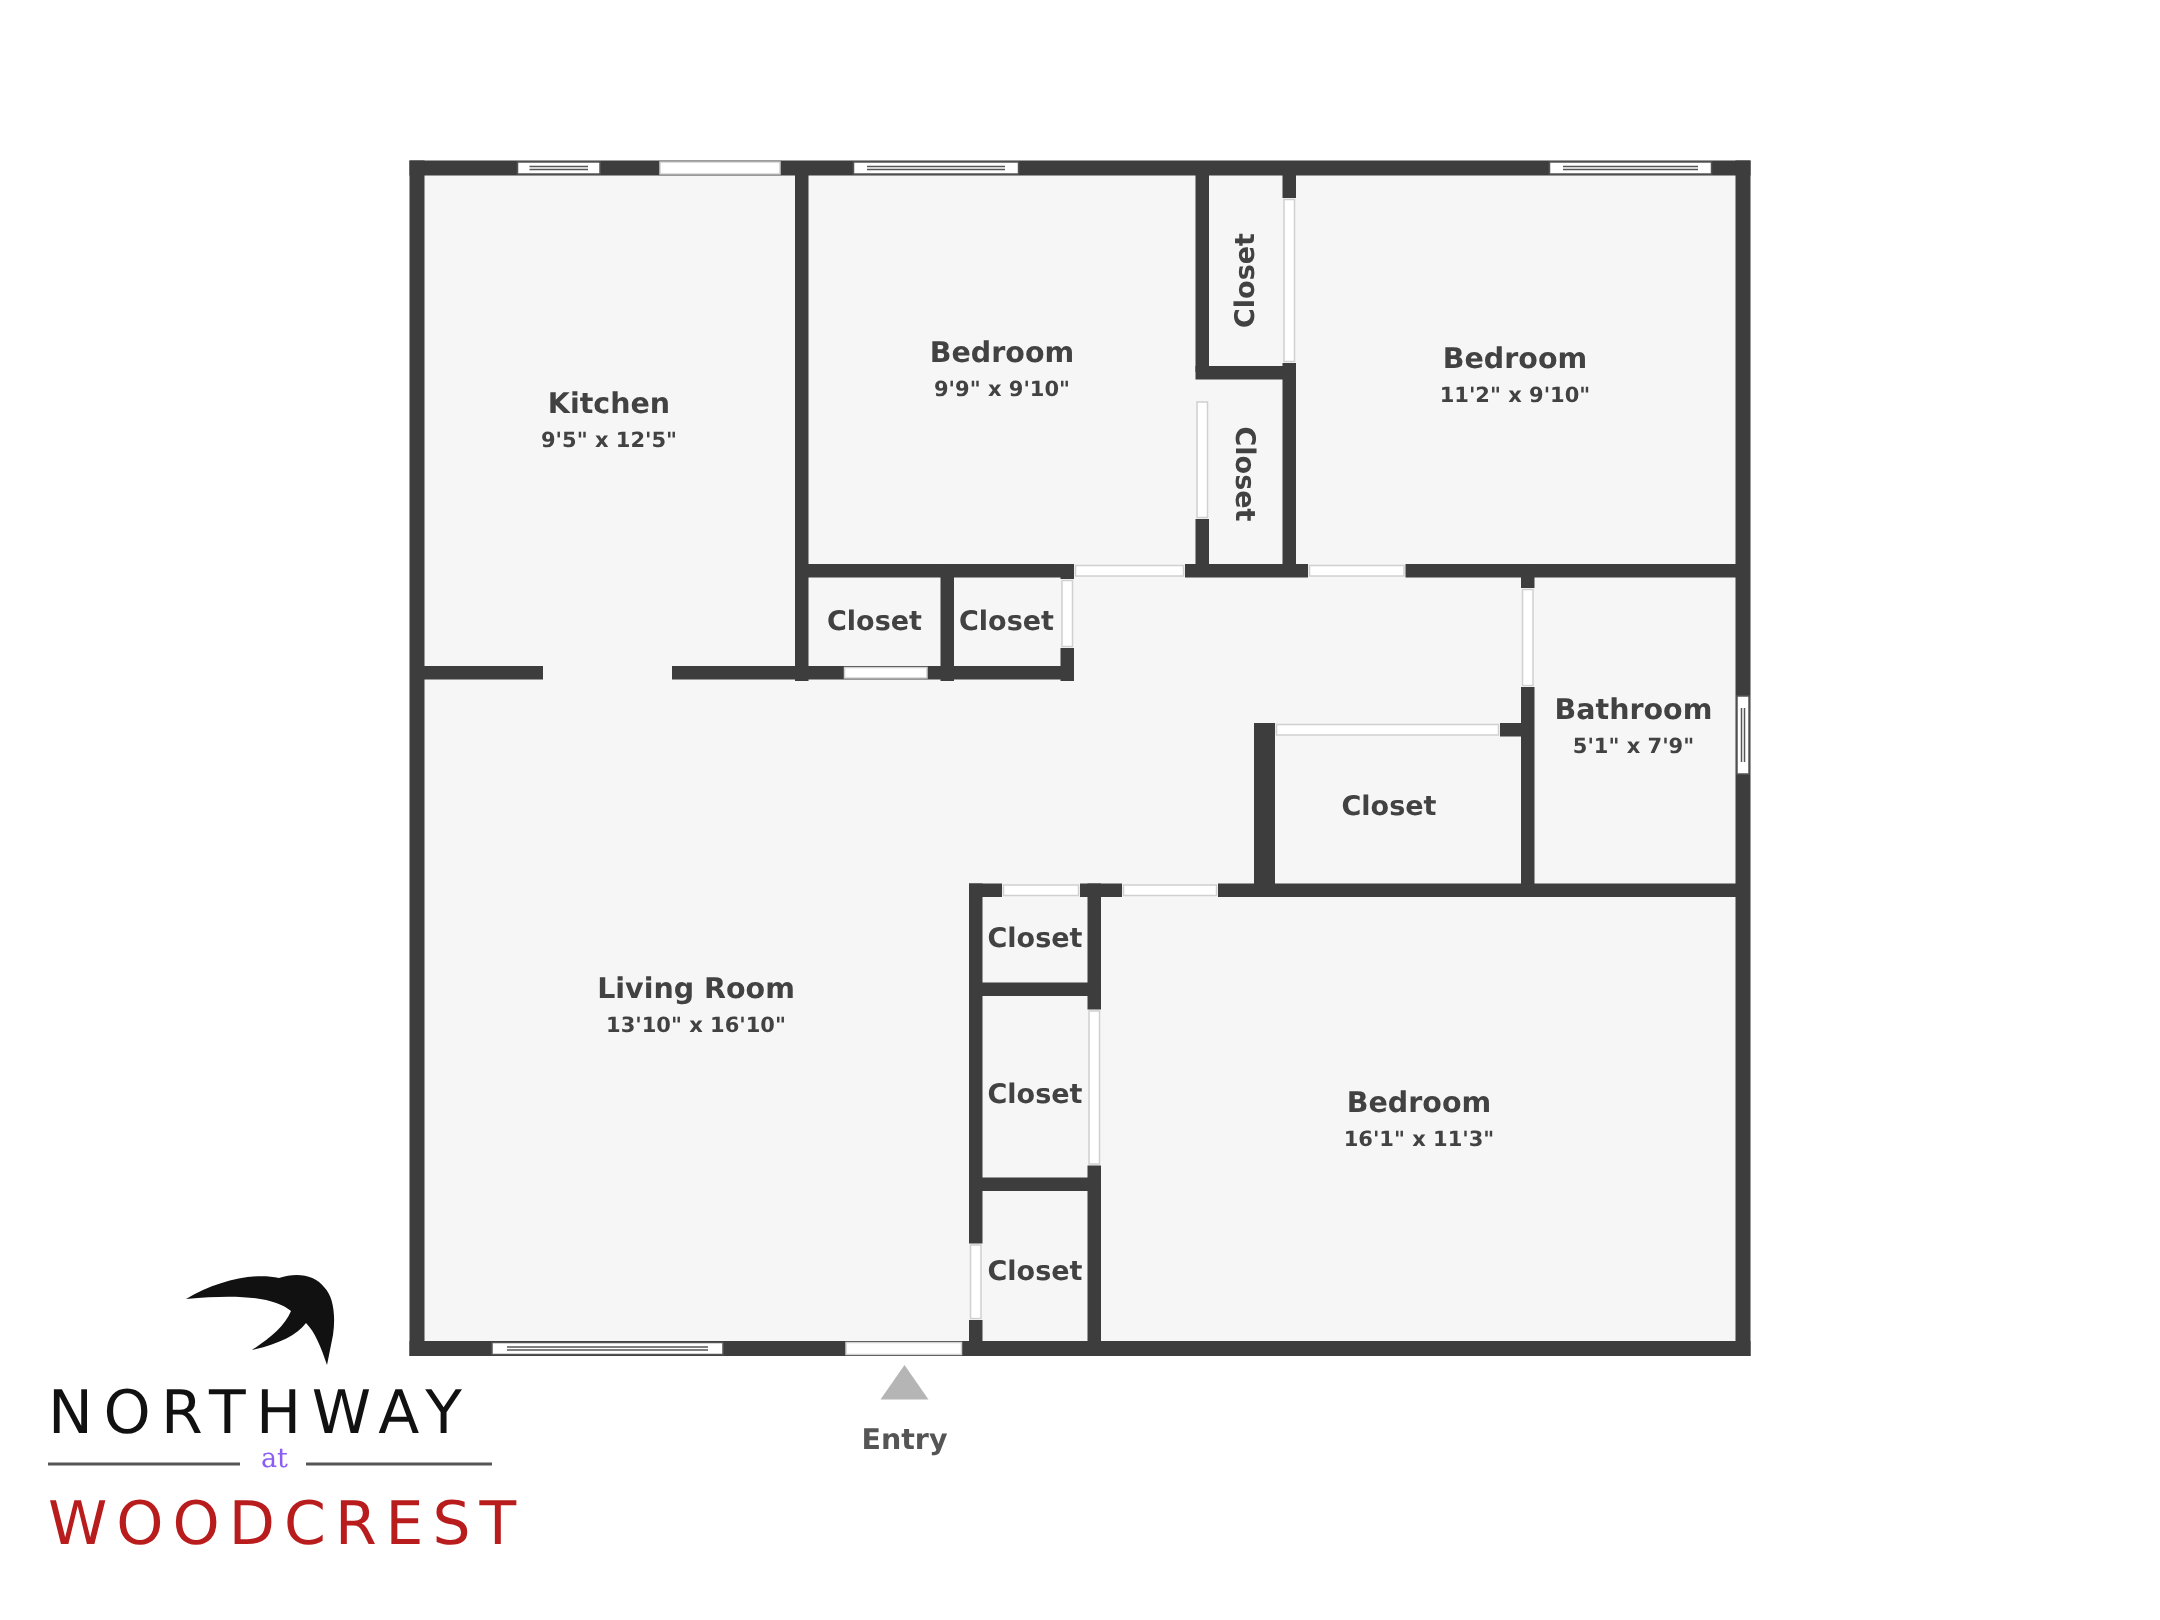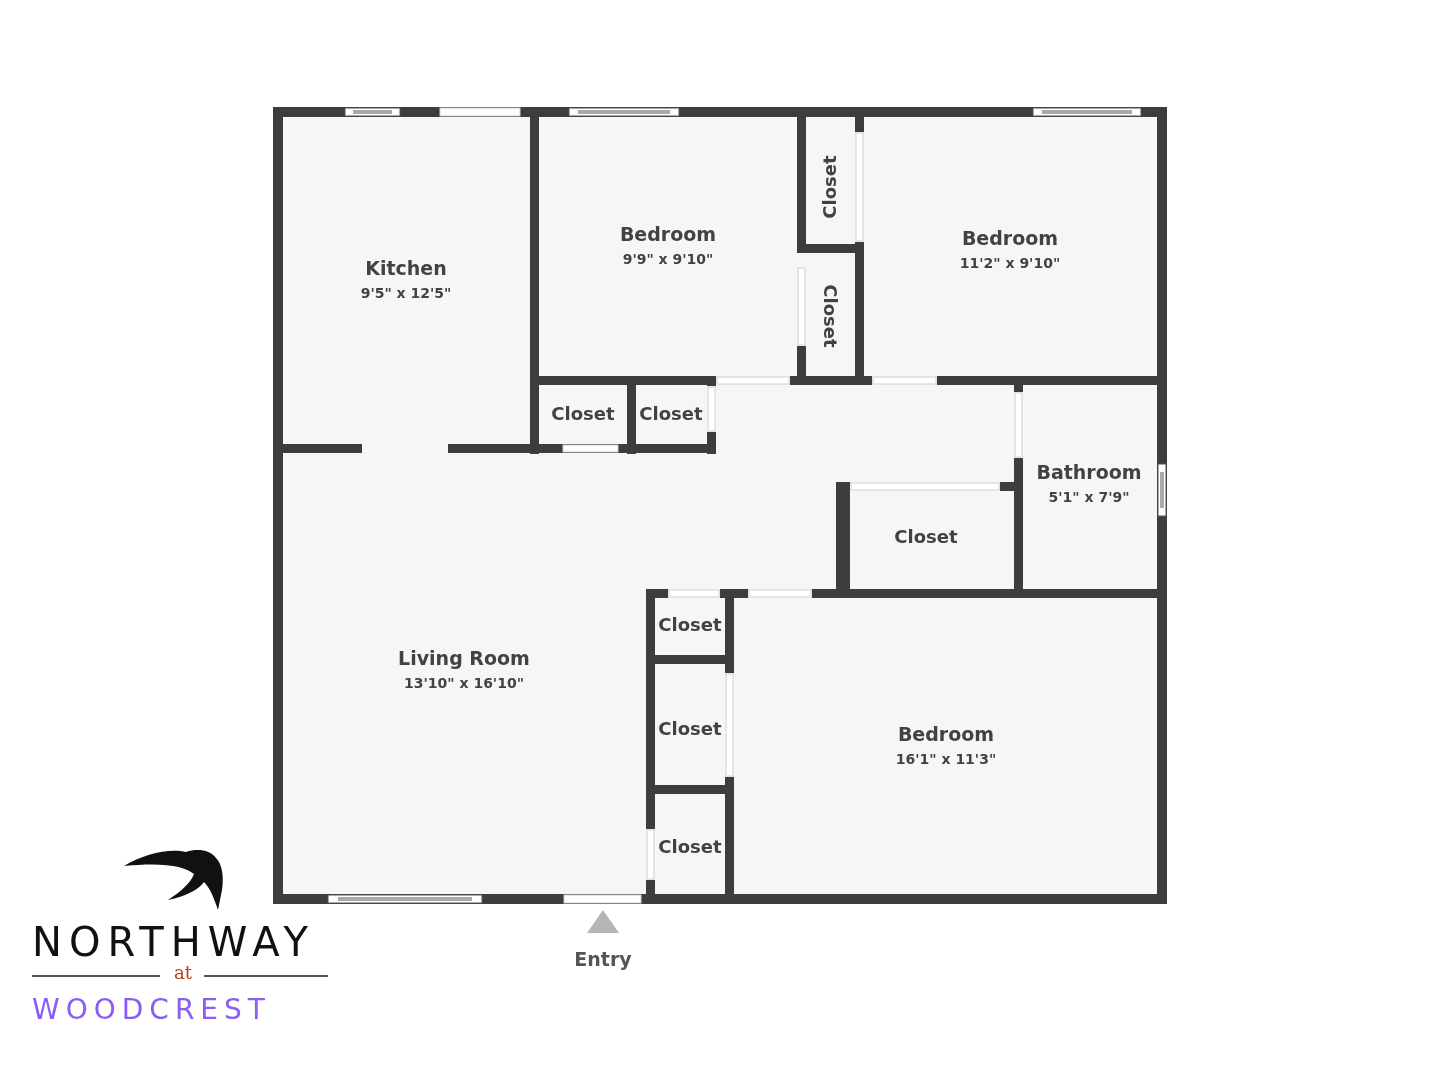--- a/index.html
+++ b/index.html
@@ -6,22 +6,22 @@
   body { width: 1440px; height: 1080px; position: relative; overflow: hidden; font-family: "DejaVu Sans", sans-serif; }
   #plan { position: absolute; left: 0; top: 0; }
   .room-name { font-family: "DejaVu Sans", sans-serif; font-weight: bold; font-size: 19px; fill: #424242; text-anchor: middle; }
   .room-dim { font-family: "DejaVu Sans", sans-serif; font-weight: bold; font-size: 14px; fill: #424242; text-anchor: middle; }
   .closet-name { font-family: "DejaVu Sans", sans-serif; font-weight: bold; font-size: 18px; fill: #424242; text-anchor: middle; }
   .entry-label { font-family: "DejaVu Sans", sans-serif; font-weight: bold; font-size: 19px; fill: #555555; text-anchor: middle; }
   .logo { position: absolute; left: 28px; top: 846px; width: 310px; height: 200px; }
   .logo-line1 { position: absolute; left: 4px; top: 76px; font-family: "DejaVu Sans", sans-serif; font-size: 40px; letter-spacing: 7px; color: #111; font-weight: normal; line-height: 1; }
   .logo-at-row { position: absolute; left: 4px; top: 120px; width: 296px; height: 20px; }
   .logo-rule { position: absolute; top: 9px; height: 2px; background: #555; }
-  .logo-at { position: absolute; left: 136px; top: -4px; width: 30px; text-align: center; font-family: "DejaVu Serif", serif; font-size: 18px; color: #c2410c; }
-  .logo-line2 { position: absolute; left: 4px; top: 150px; font-family: "DejaVu Sans", sans-serif; font-size: 28px; letter-spacing: 6px; color: #8b5cf6; line-height: 1; }
+  .logo-at { position: absolute; left: 136px; top: -4px; width: 30px; text-align: center; font-family: "DejaVu Serif", serif; font-size: 18px; color: #8b5cf6; }
+  .logo-line2 { position: absolute; left: 4px; top: 150px; font-family: "DejaVu Sans", sans-serif; font-size: 40px; letter-spacing: 6px; color: #b91c1c; line-height: 1; }
   .logo-bird { position: absolute; left: 96px; top: 0px; }
 </style>
 </head>
 <body>
 
 <svg id="plan" width="1440" height="1080" viewBox="0 0 1440 1080">
 
   <rect x="278" y="112" width="884" height="786" fill="#f6f6f6"></rect>
 
   <g fill="#3d3d3d">

